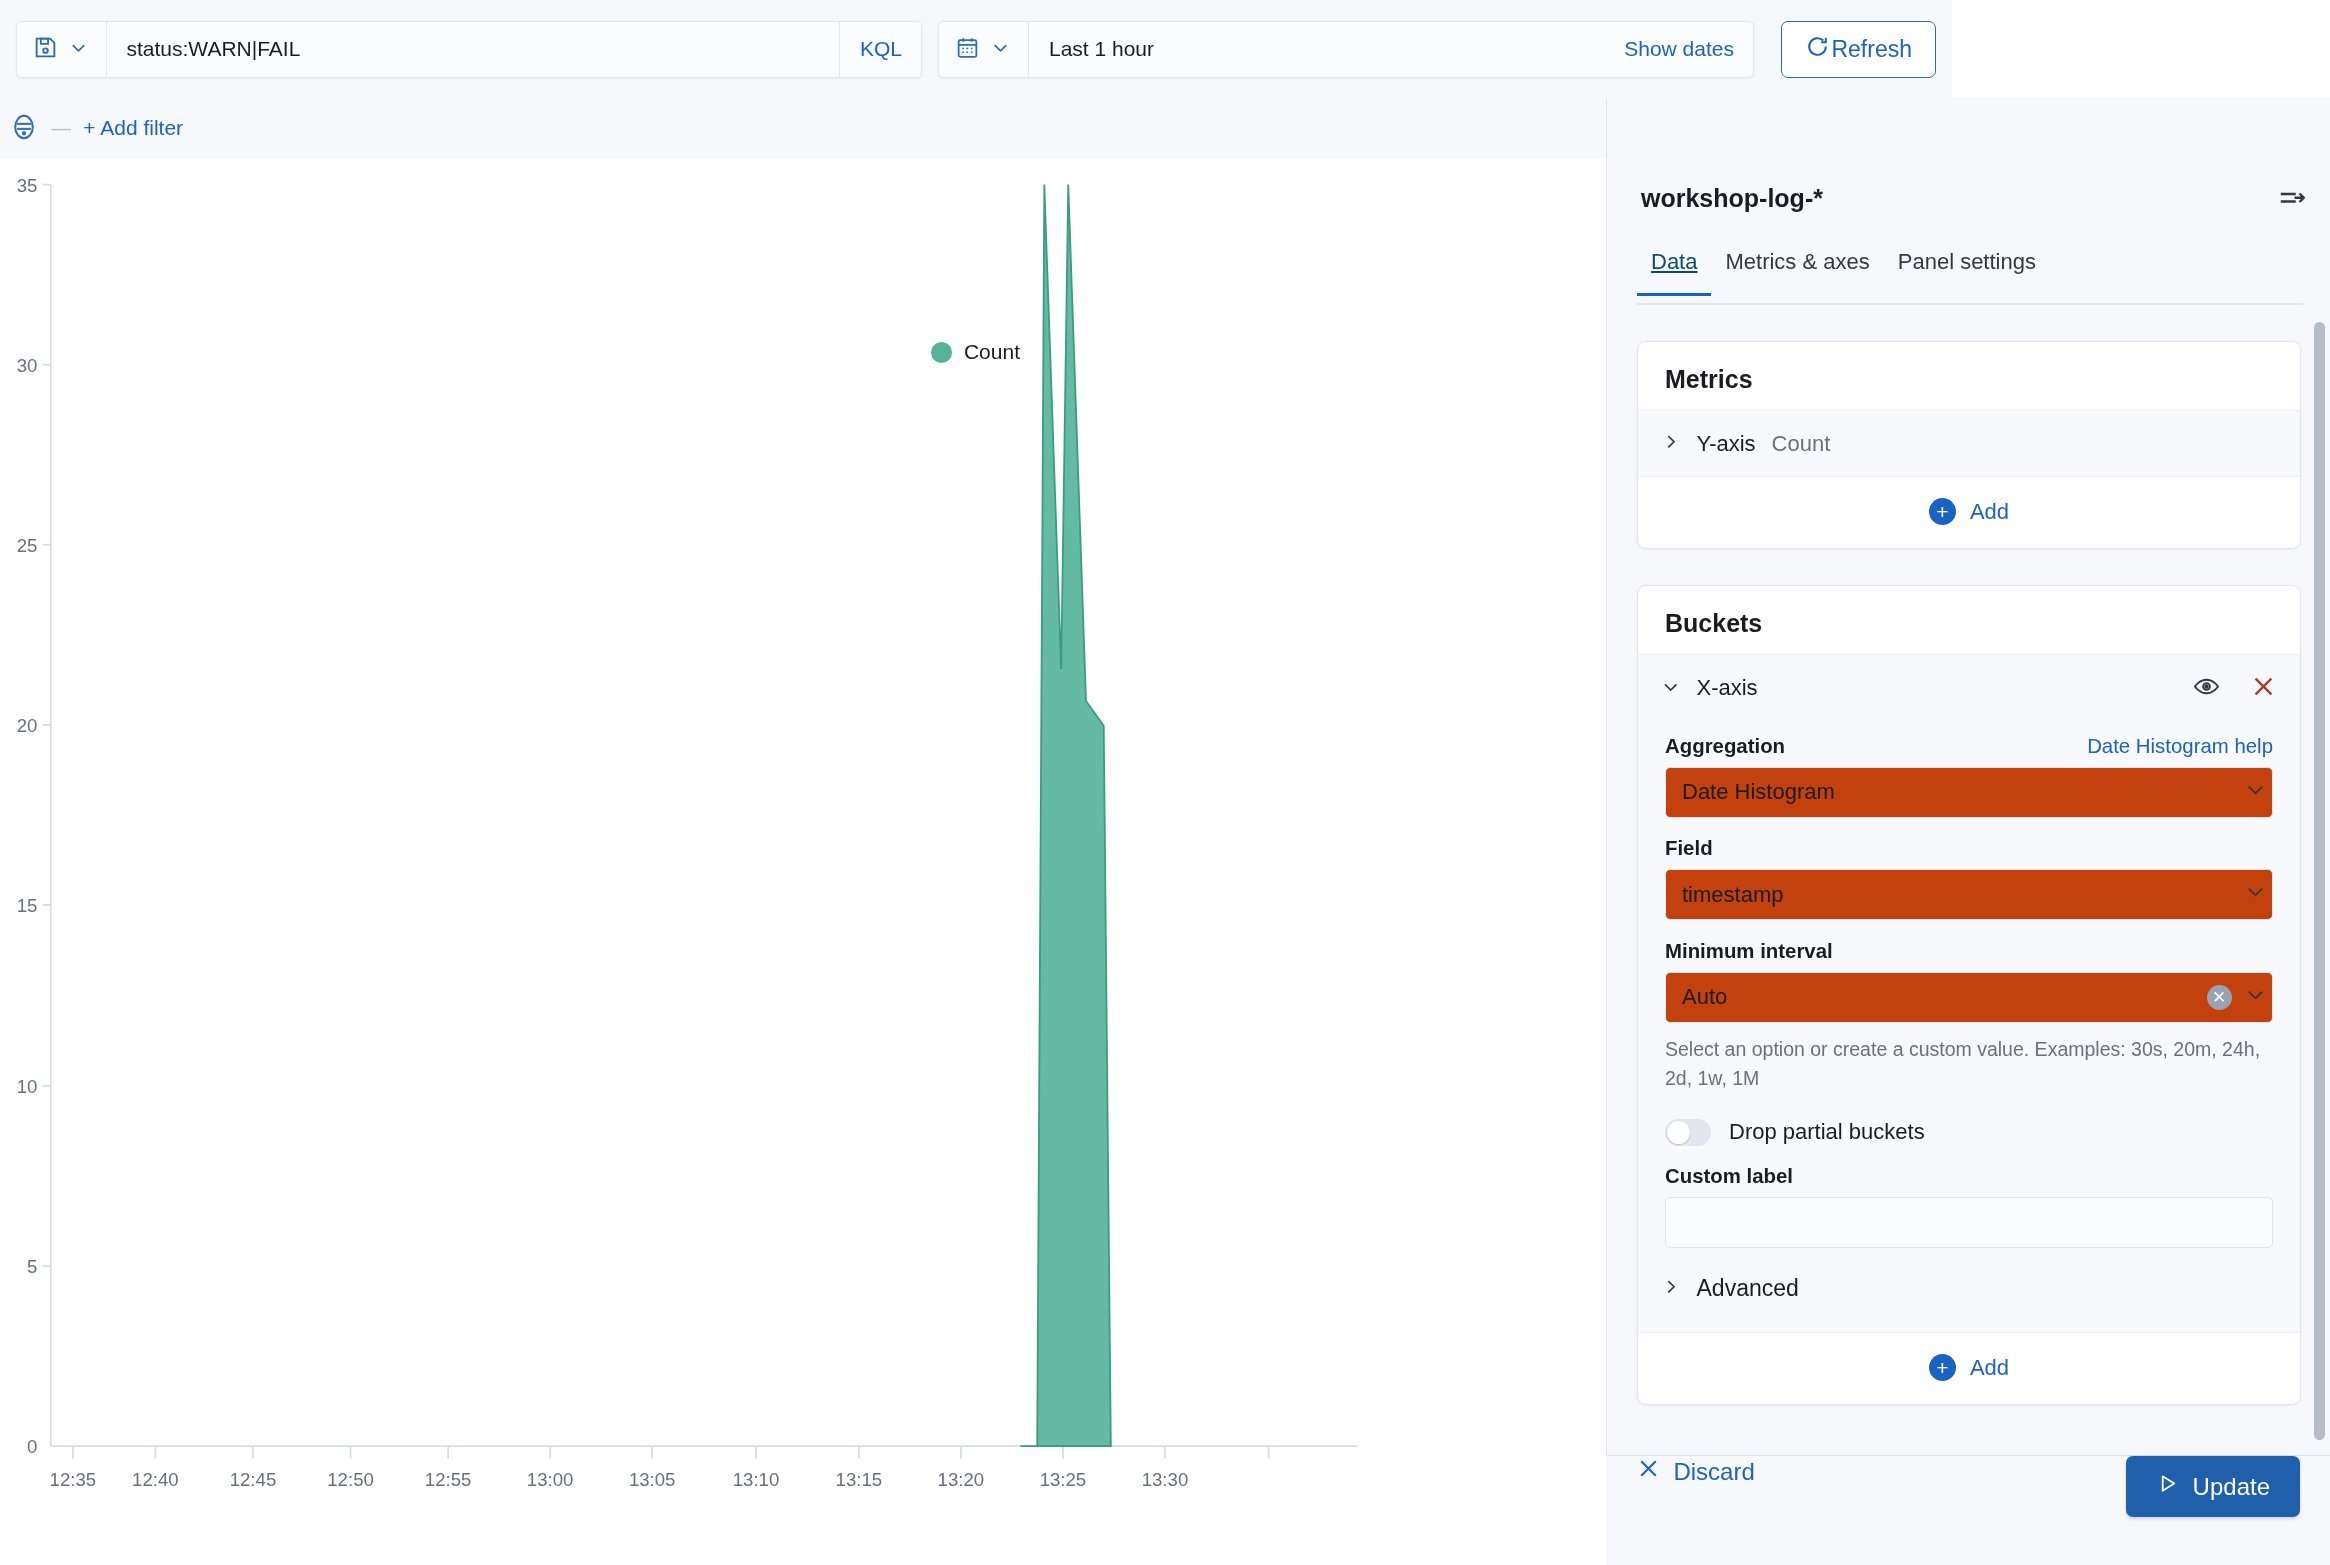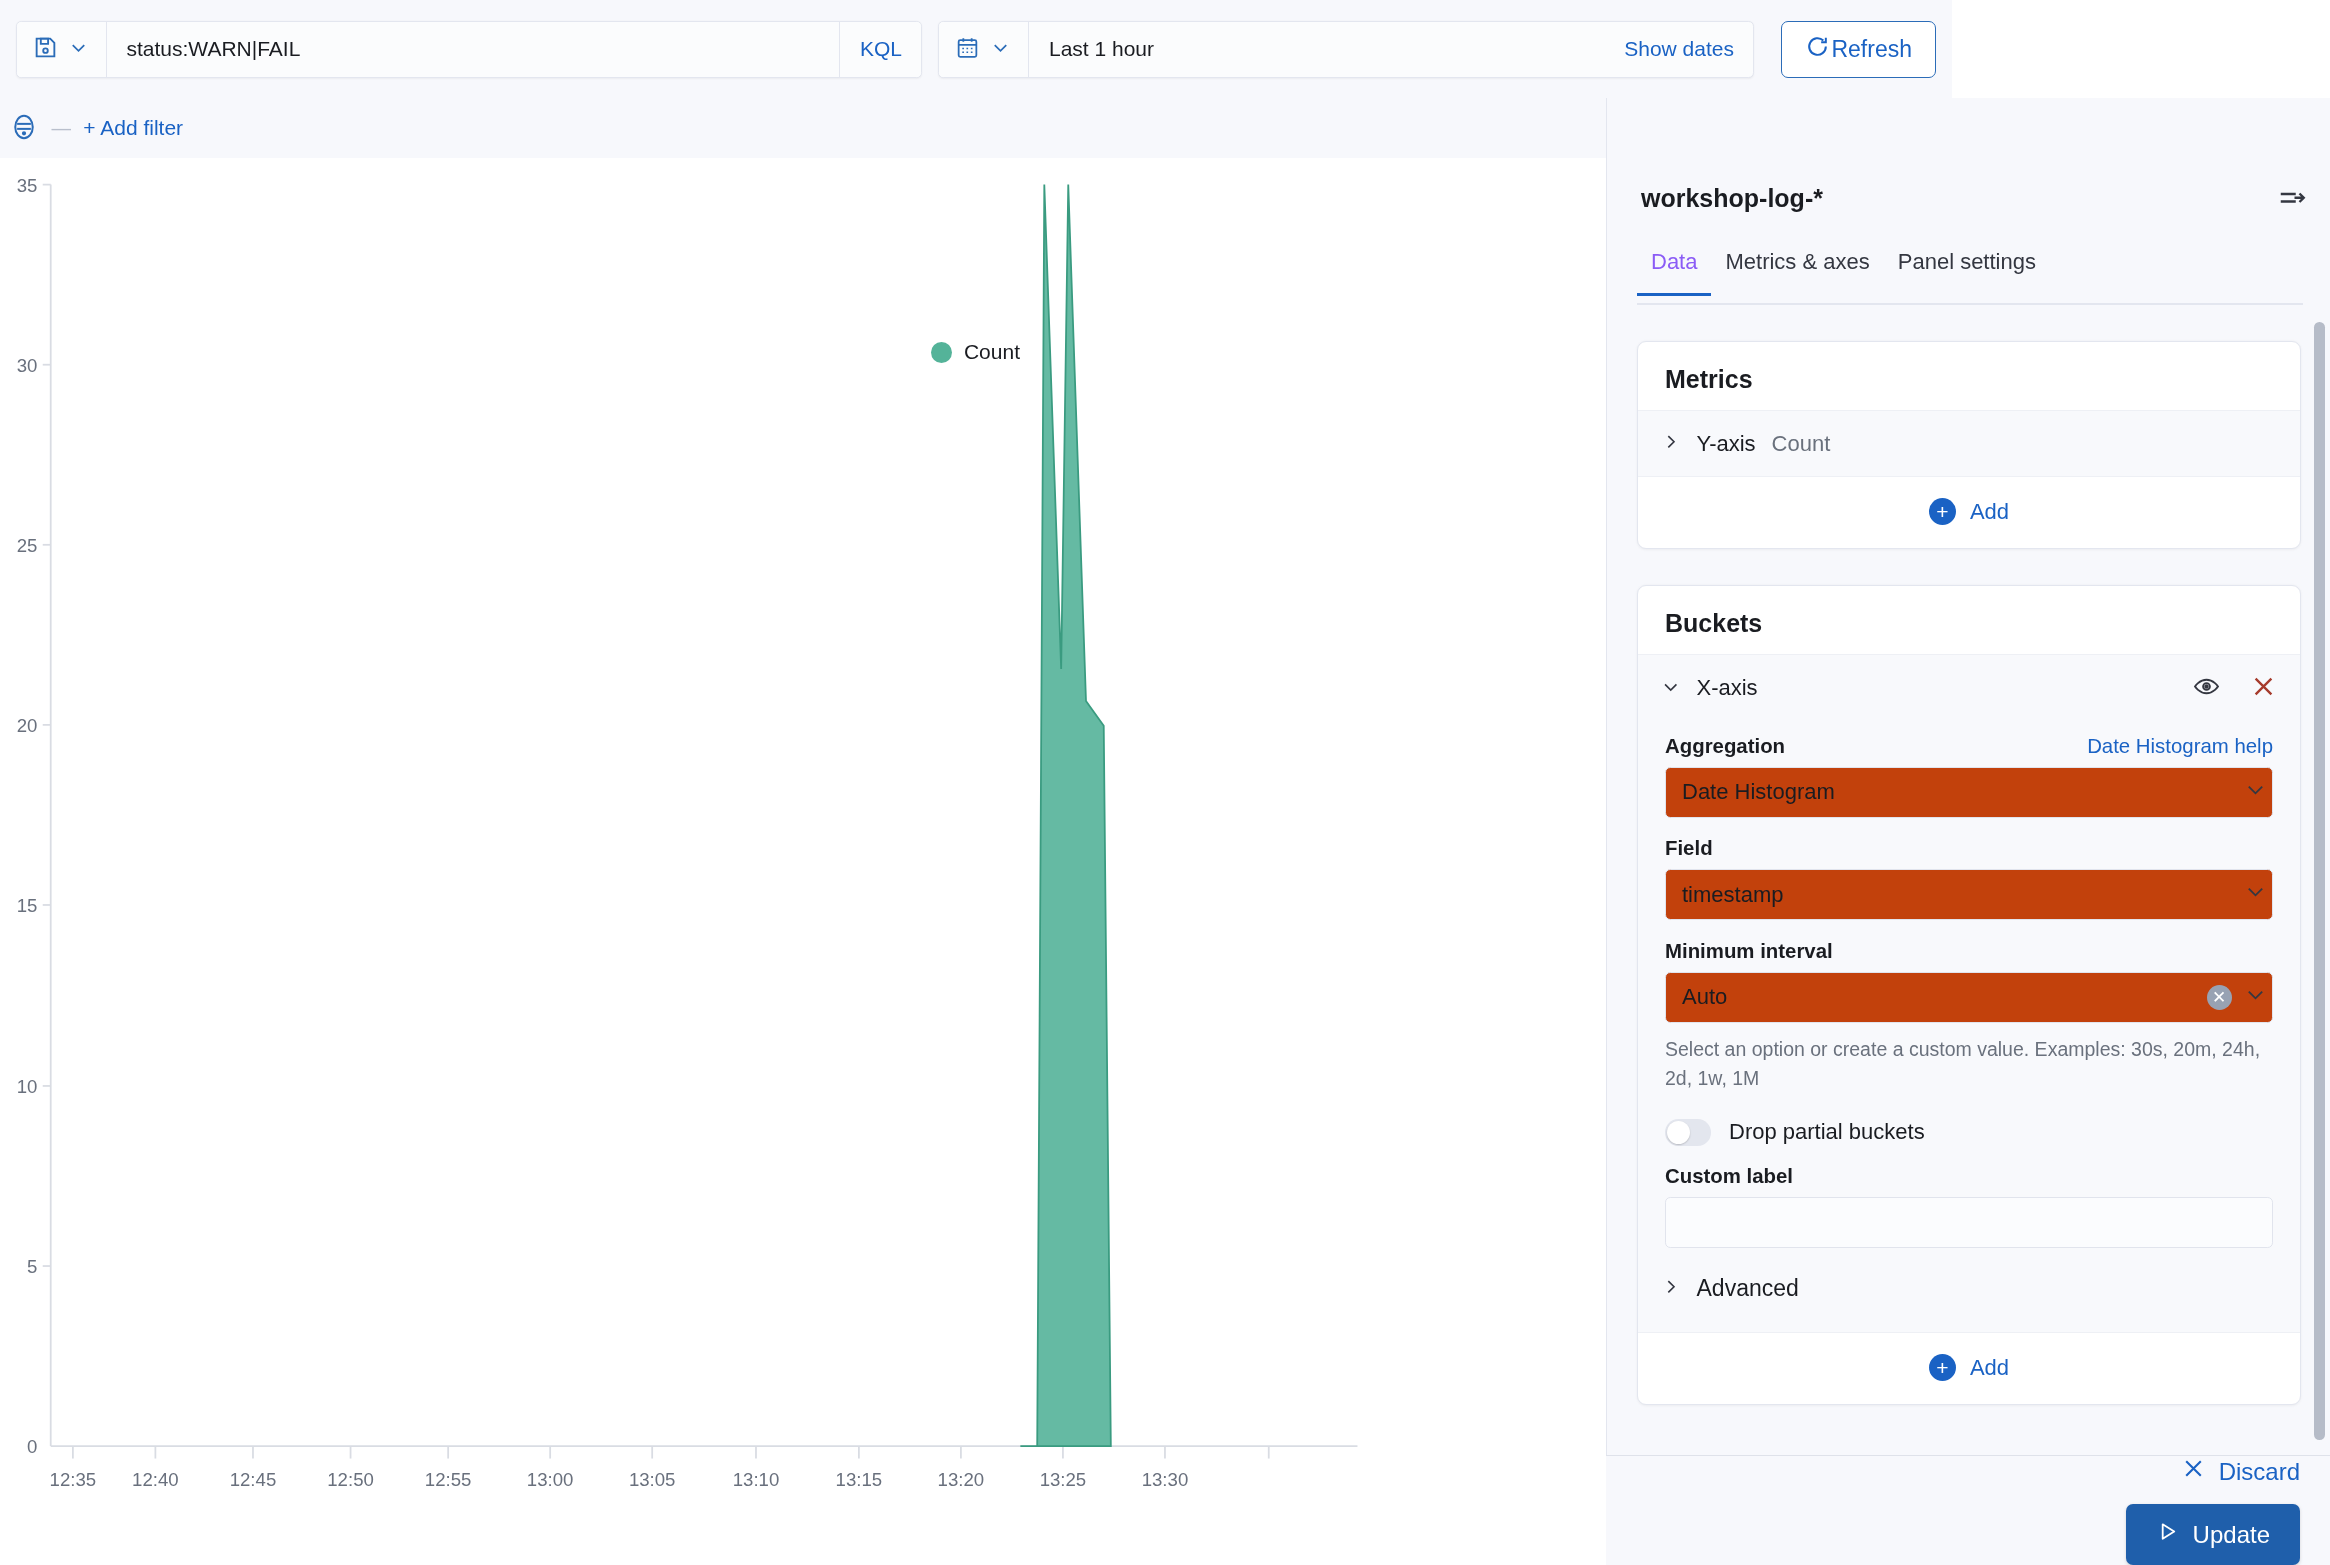--- a/index.html
+++ b/index.html
@@ -156,21 +156,21 @@
   #tabs {
     position: absolute; left: 30px; top: 151px;
     display: flex; gap: 0; align-items: flex-end;
   }
   .tab {
     font-size: 22px; color: #343741;
     padding: 0 14px 18px 14px;
     cursor: pointer;
     border-bottom: 3.5px solid transparent;
   }
-  .tab.active { color: #8b5cf6; border-bottom-color: #1a62c4; }
+  .tab.active { color: #0c4a6e; border-bottom-color: #1a62c4; text-decoration: underline; }
   #tab-underline {
     position: absolute; left: 30px; top: 205px;
     width: 666px; height: 1.8px; background: #e3e6ef;
   }
   #panel-scroll {
     position: absolute; left: 0; top: 207px;
     width: 724px; height: 1151px;
     overflow: hidden;
   }
   .card {
@@ -285,23 +285,22 @@
     position: absolute; right: 5.3px; top: 224px;
     width: 10.6px; height: 1118px;
     background: #b6bcc8; border-radius: 5.3px;
   }
   
   #panel-footer {
     position: absolute; left: 1606px; top: 1455px;
     width: 724px; height: 110px;
     background: #f7f8fc;
     border-top: 0.9px solid #dfe2ea;
-    display: flex; align-items: flex-end; justify-content: space-between;
+    display: flex; align-items: flex-start; justify-content: space-between;
     padding: 0 30px;
-    flex-direction: column;
   }
   #discard-btn {
     display: flex; align-items: center; gap: 12.4px;
     color: #1a62c4; font-size: 24px;
     cursor: pointer;
   }
   #update-btn {
     display: flex; align-items: center; gap: 14px;
     background: #1f5fab; color: #ffffff;
     font-size: 24px;

